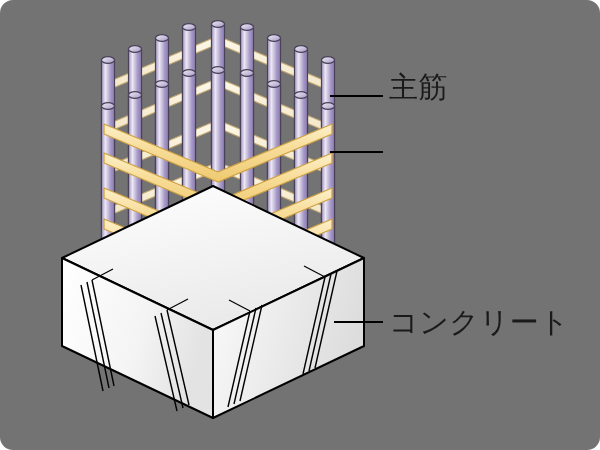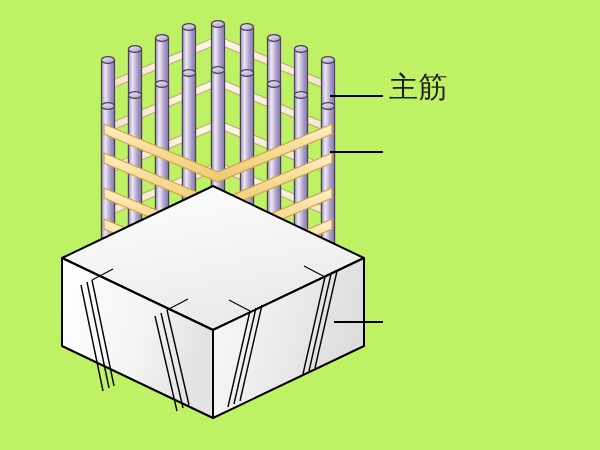--- a/index.html
+++ b/index.html
@@ -10,21 +10,22 @@
   body {
     width: 600px;
     height: 450px;
     overflow: hidden;
     font-family: "Liberation Serif", "DejaVu Serif", serif;
   }
   #stage {
     position: relative;
     width: 600px;
     height: 450px;
-    background: #bef264;
+    background: #737373;
+    border-radius: 13px;
   }
   #diagram {
     position: absolute;
     left: 0;
     top: 0;
     width: 600px;
     height: 450px;
     display: block;
   }
   .label {
@@ -257,14 +258,15 @@
     <g stroke="#000000" stroke-width="1.9" fill="none">
       <line x1="330" y1="96" x2="383" y2="96"></line>
       <line x1="330" y1="152" x2="383" y2="152"></line>
       <line x1="334" y1="322" x2="383" y2="322"></line>
     </g>
   </svg>
 
   <div class="label" id="label-main-rebar">主筋</div>
 
 
+  <div class="label" id="label-concrete">コンクリート</div>
 
 </div>
 
 </body></html>

